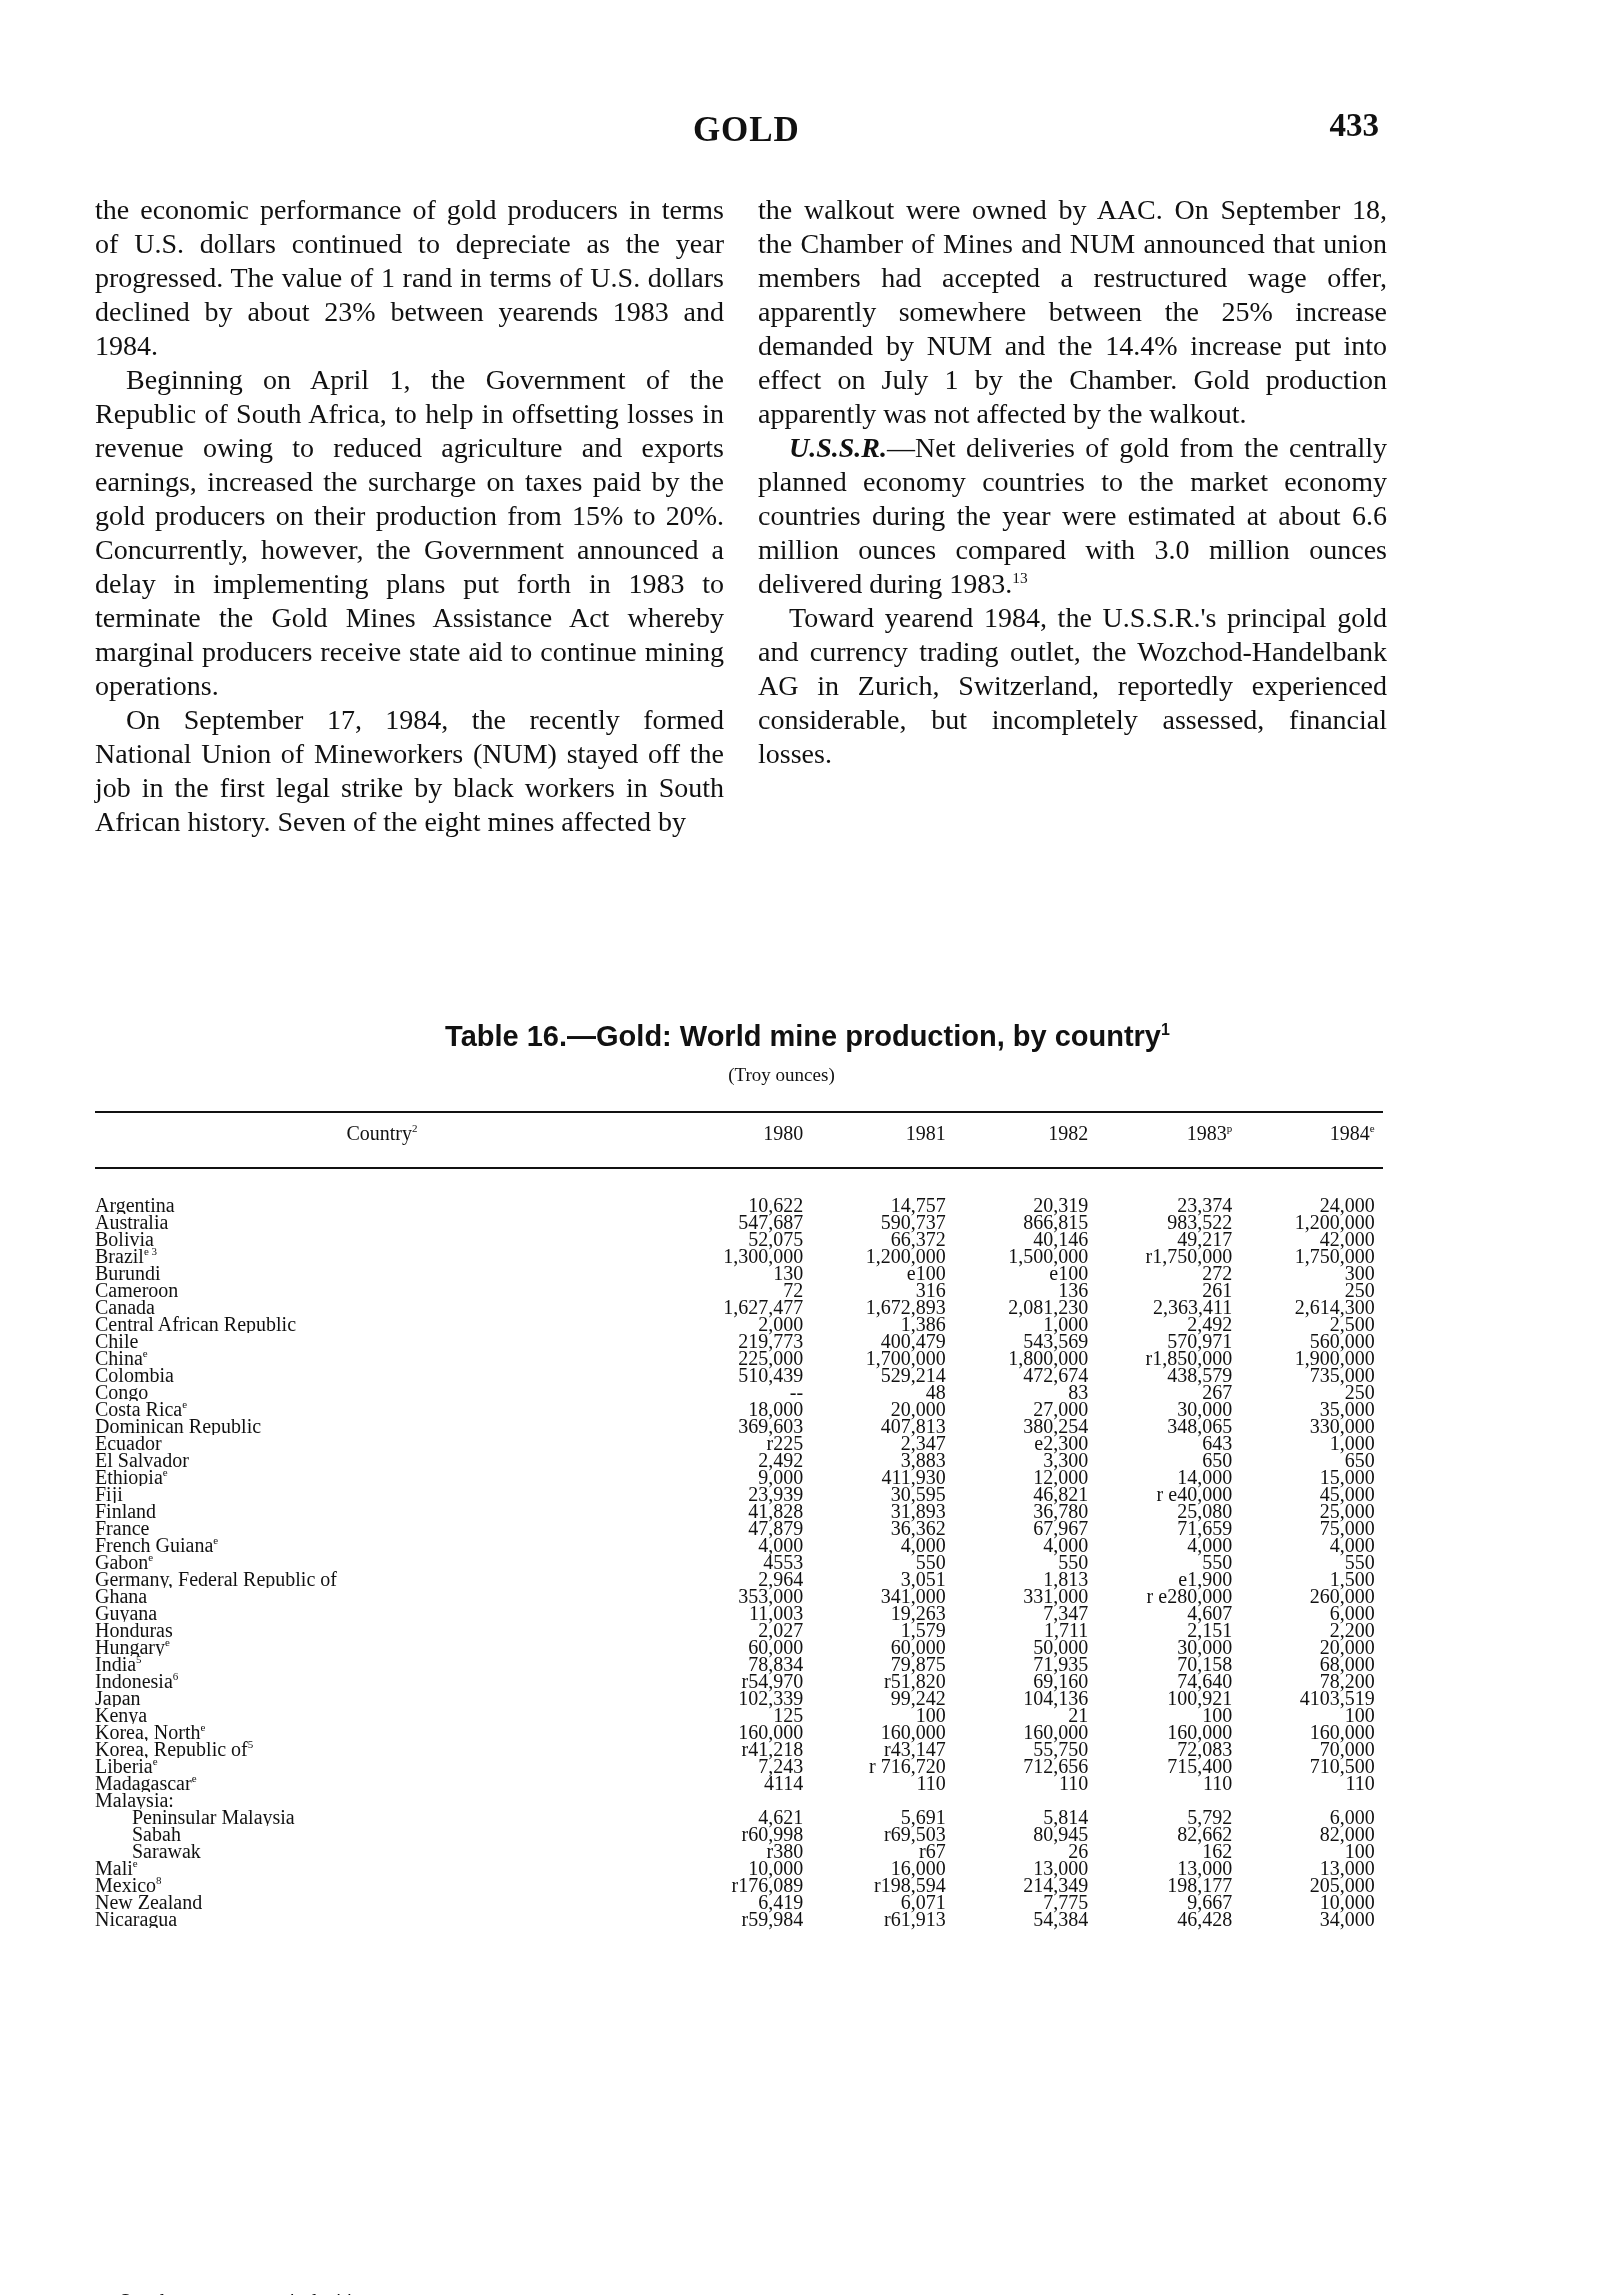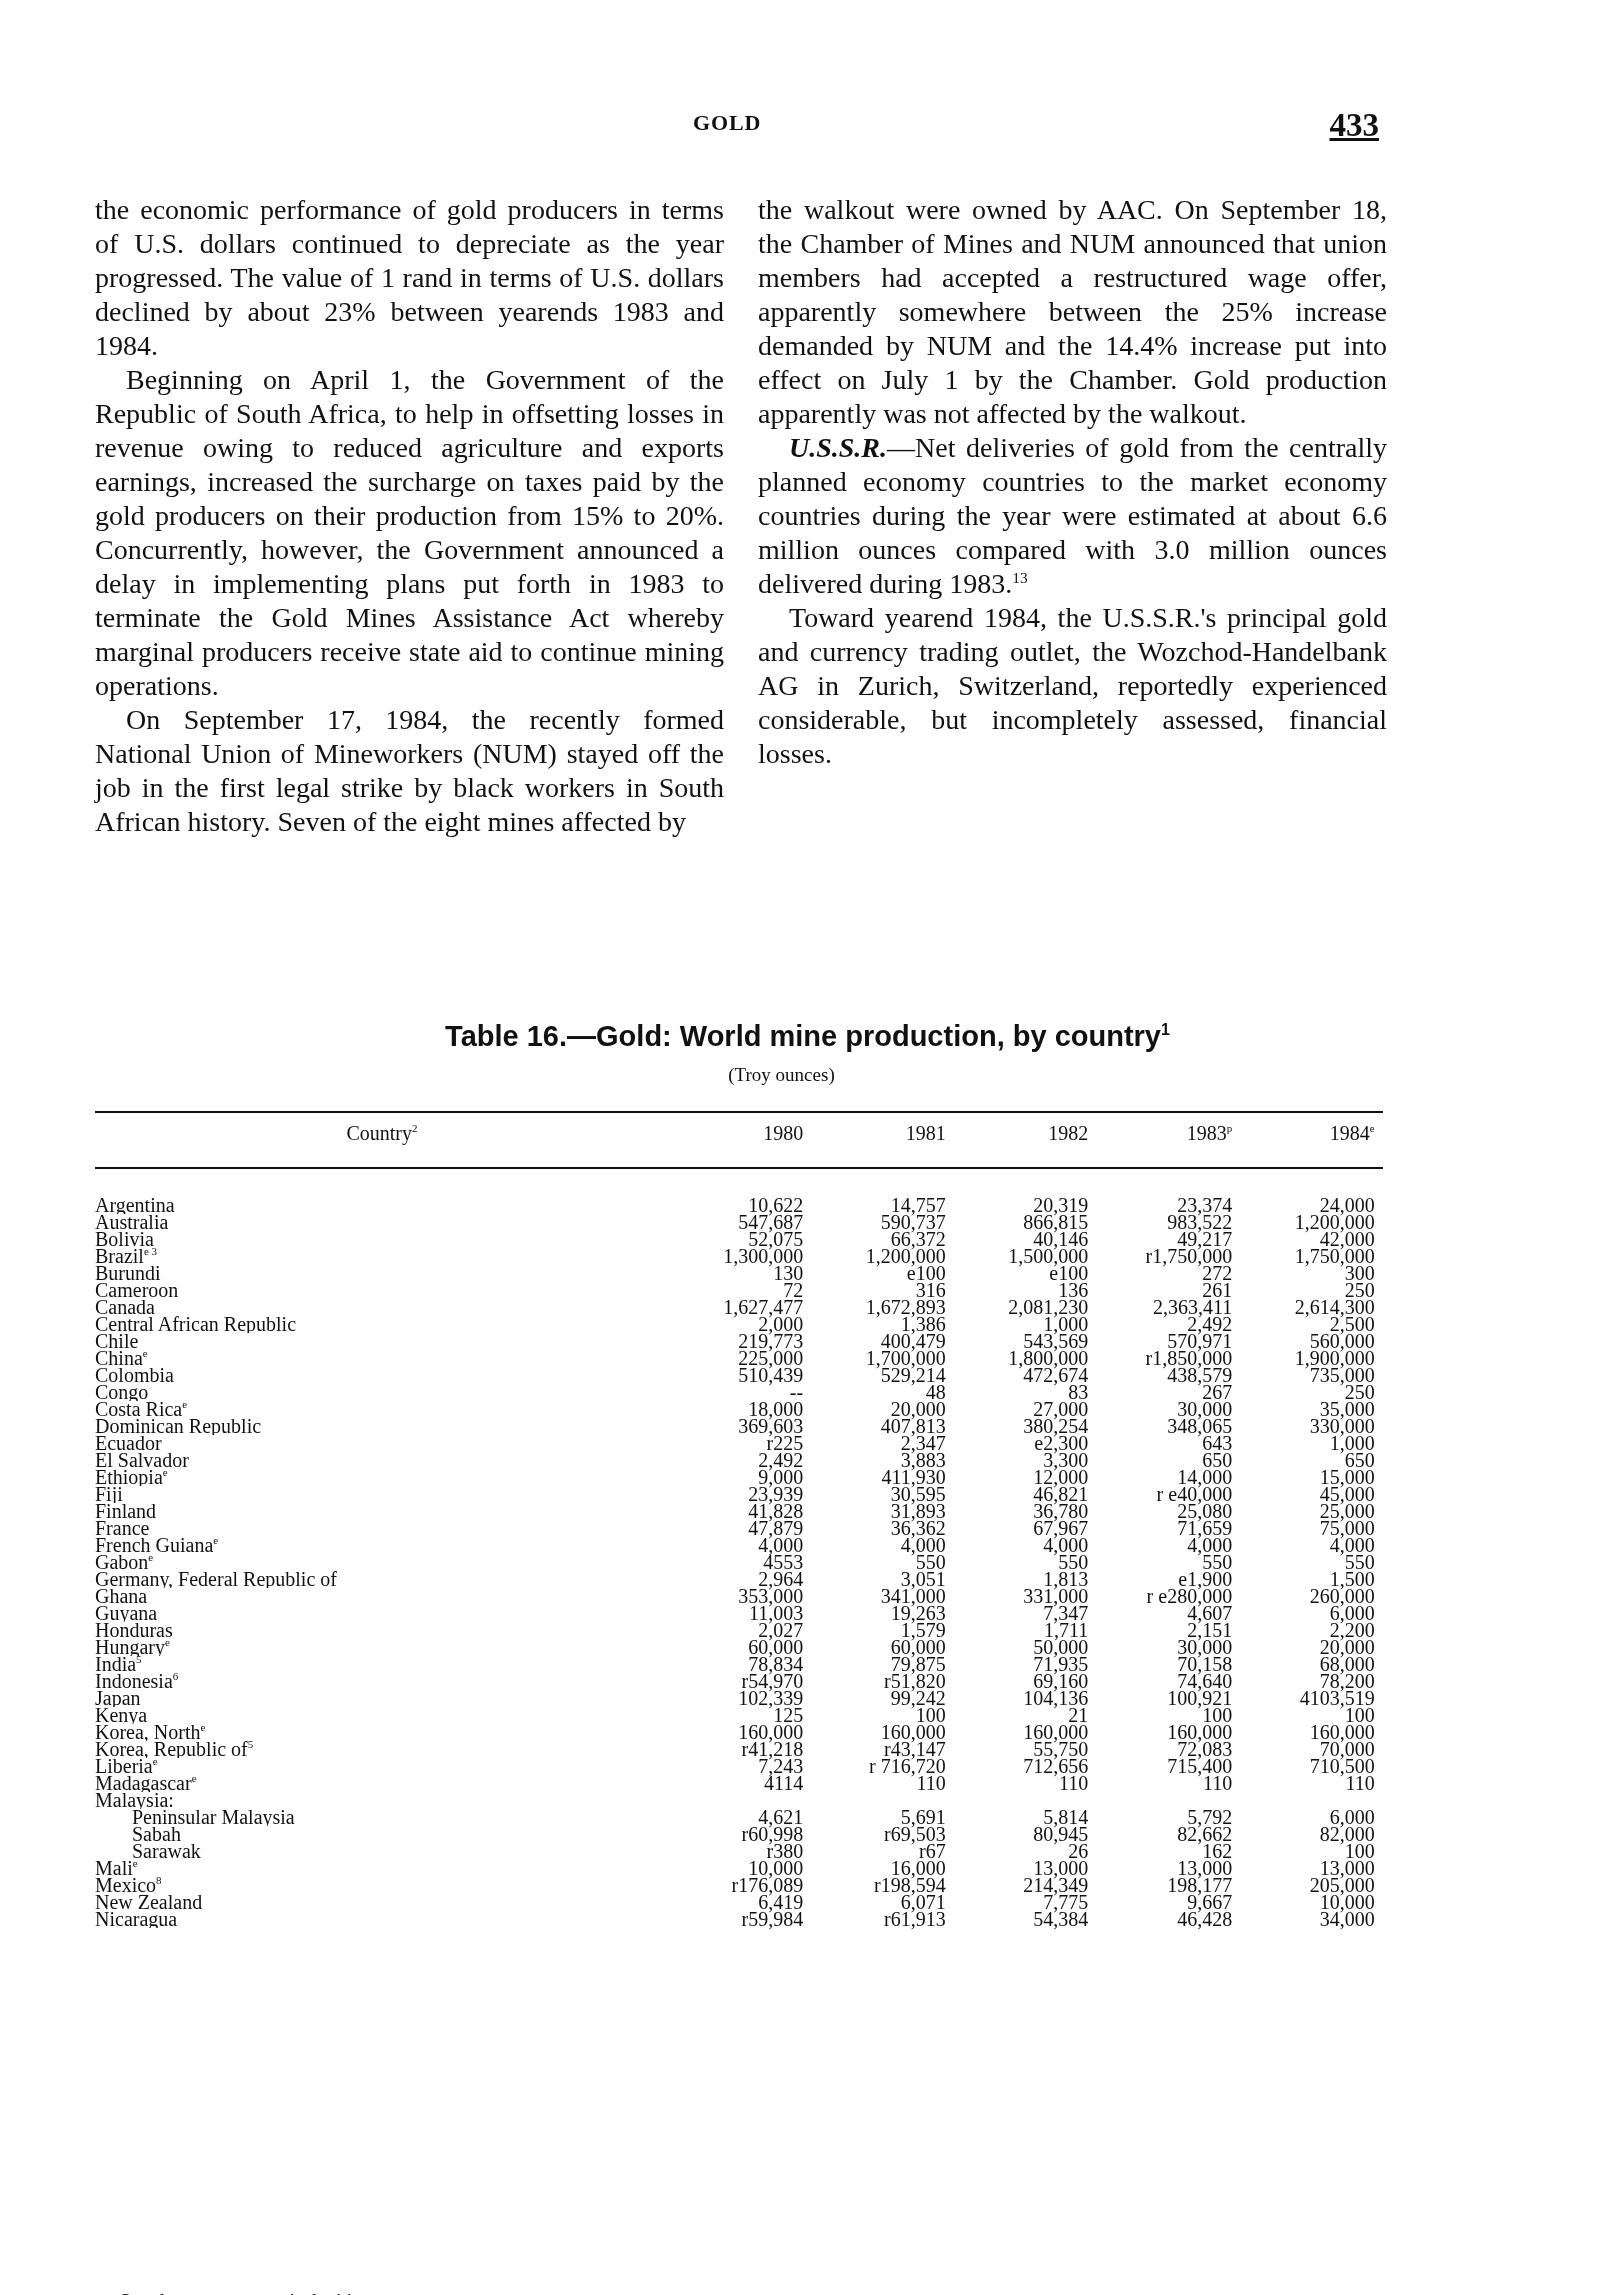--- a/index.html
+++ b/index.html
@@ -1,18 +1,18 @@
 <!DOCTYPE html>
 <html style="font-size:7.3px"><head>
 <meta charset="utf-8">
 <style>
   html, body { margin:0; padding:0; background:#fff; }
   body { width:1615px; height:2470px; position:relative; font-family:"DejaVu Serif","Liberation Serif",serif; color:#111; }
-  .running-head { position:absolute; top:110px; left:693px; font-size:22px; font-weight:bold; letter-spacing:0.9px; font-family:"Liberation Serif",serif; }
-  .page-number { position:absolute; top:107px; right:236px; font-size:33px; font-weight:bold; font-family:"Liberation Serif",serif;text-decoration:underline; }
+  .running-head { position:absolute; top:110px; left:693px; font-size:35px; font-weight:bold; letter-spacing:0.9px; font-family:"Liberation Serif",serif; }
+  .page-number { position:absolute; top:107px; right:236px; font-size:33px; font-weight:bold; font-family:"Liberation Serif",serif; }
   .column { position:absolute; top:193px; width:629px; font-size:28px; line-height:34px; text-align:justify; font-family:"Liberation Serif",serif; }
   .col-left { left:95px; }
   .col-right { left:758px; }
   .column p { margin:0; text-indent:0; }
   .column p.indent { text-indent:31px; }
   .run-in { font-weight:bold;font-style:italic; }
   sup { font-size:0.55em; line-height:0; }
   .table-title { position:absolute; top:1020px; left:0; width:1615px; text-align:center; font-size:29px; font-weight:bold; font-family:Liberation Sans, sans-serif; }
   .table-subtitle { position:absolute; top:1064px; left:3px; width:1557px; text-align:center; font-size:19px; font-family:"Liberation Serif",serif; }
   .data-table { position:absolute; top:1111px; left:95px; width:1288px; border-collapse:collapse; font-family:"Liberation Serif",serif; font-size:20px; }

